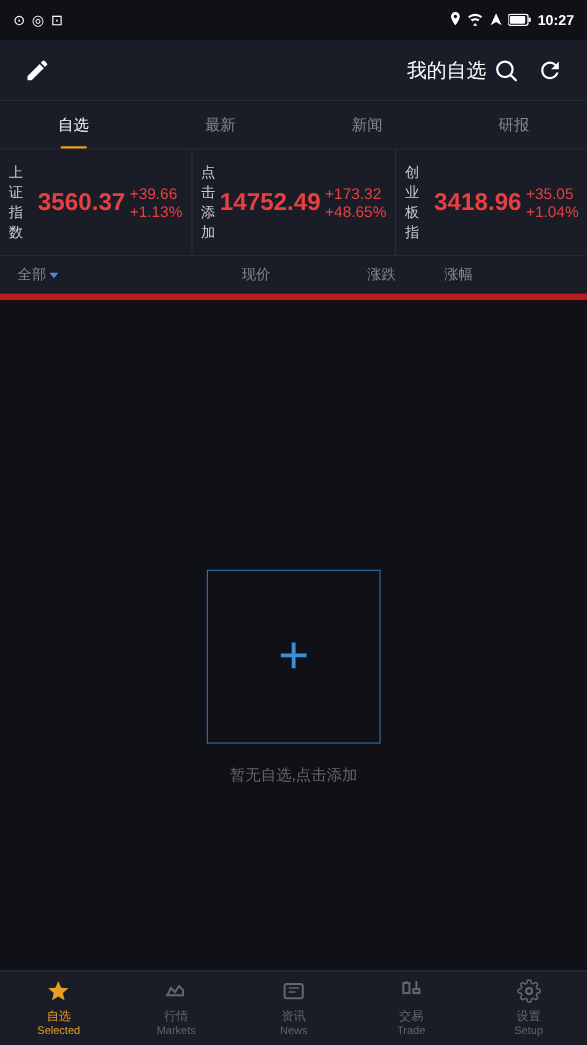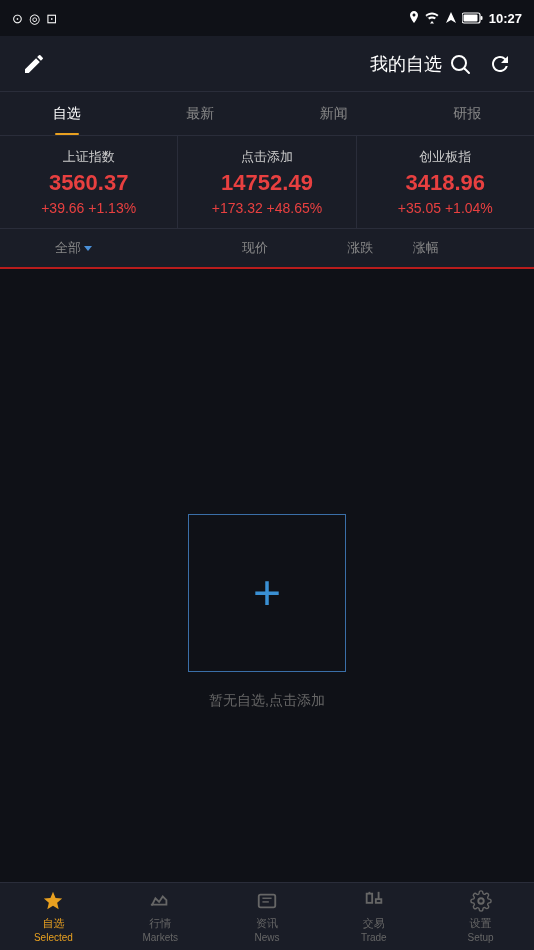--- a/index.html
+++ b/index.html
@@ -115,21 +115,20 @@
     
     .indices-row {
       display: flex;
       background: #1a1d27;
       border-bottom: 1px solid #2a2d3a;
     }
     .index-item {
       flex: 1;
       padding: 12px 8px;
       display: flex;
-      flex-direction: column;
       align-items: center;
       gap: 4px;
       border-right: 1px solid #2a2d3a;
     }
     .index-item:last-child {
       border-right: none;
     }
     .index-name {
       font-size: 13px;
       color: #ccc;
@@ -143,22 +142,21 @@
       font-size: 14px;
       color: #e84040;
     }
 
     
     .col-headers {
       height: 40px;
       background: #1a1d27;
       display: flex;
       align-items: center;
-      border-bottom: 2px solid #b91c1c;
-      padding-left: 39px;
+      border-bottom: 6px solid #b91c1c;
     }
     .col-header {
       font-size: 13px;
       color: #888;
       display: flex;
       align-items: center;
       gap: 3px;
       cursor: pointer;
     }
     .col-header.first {

